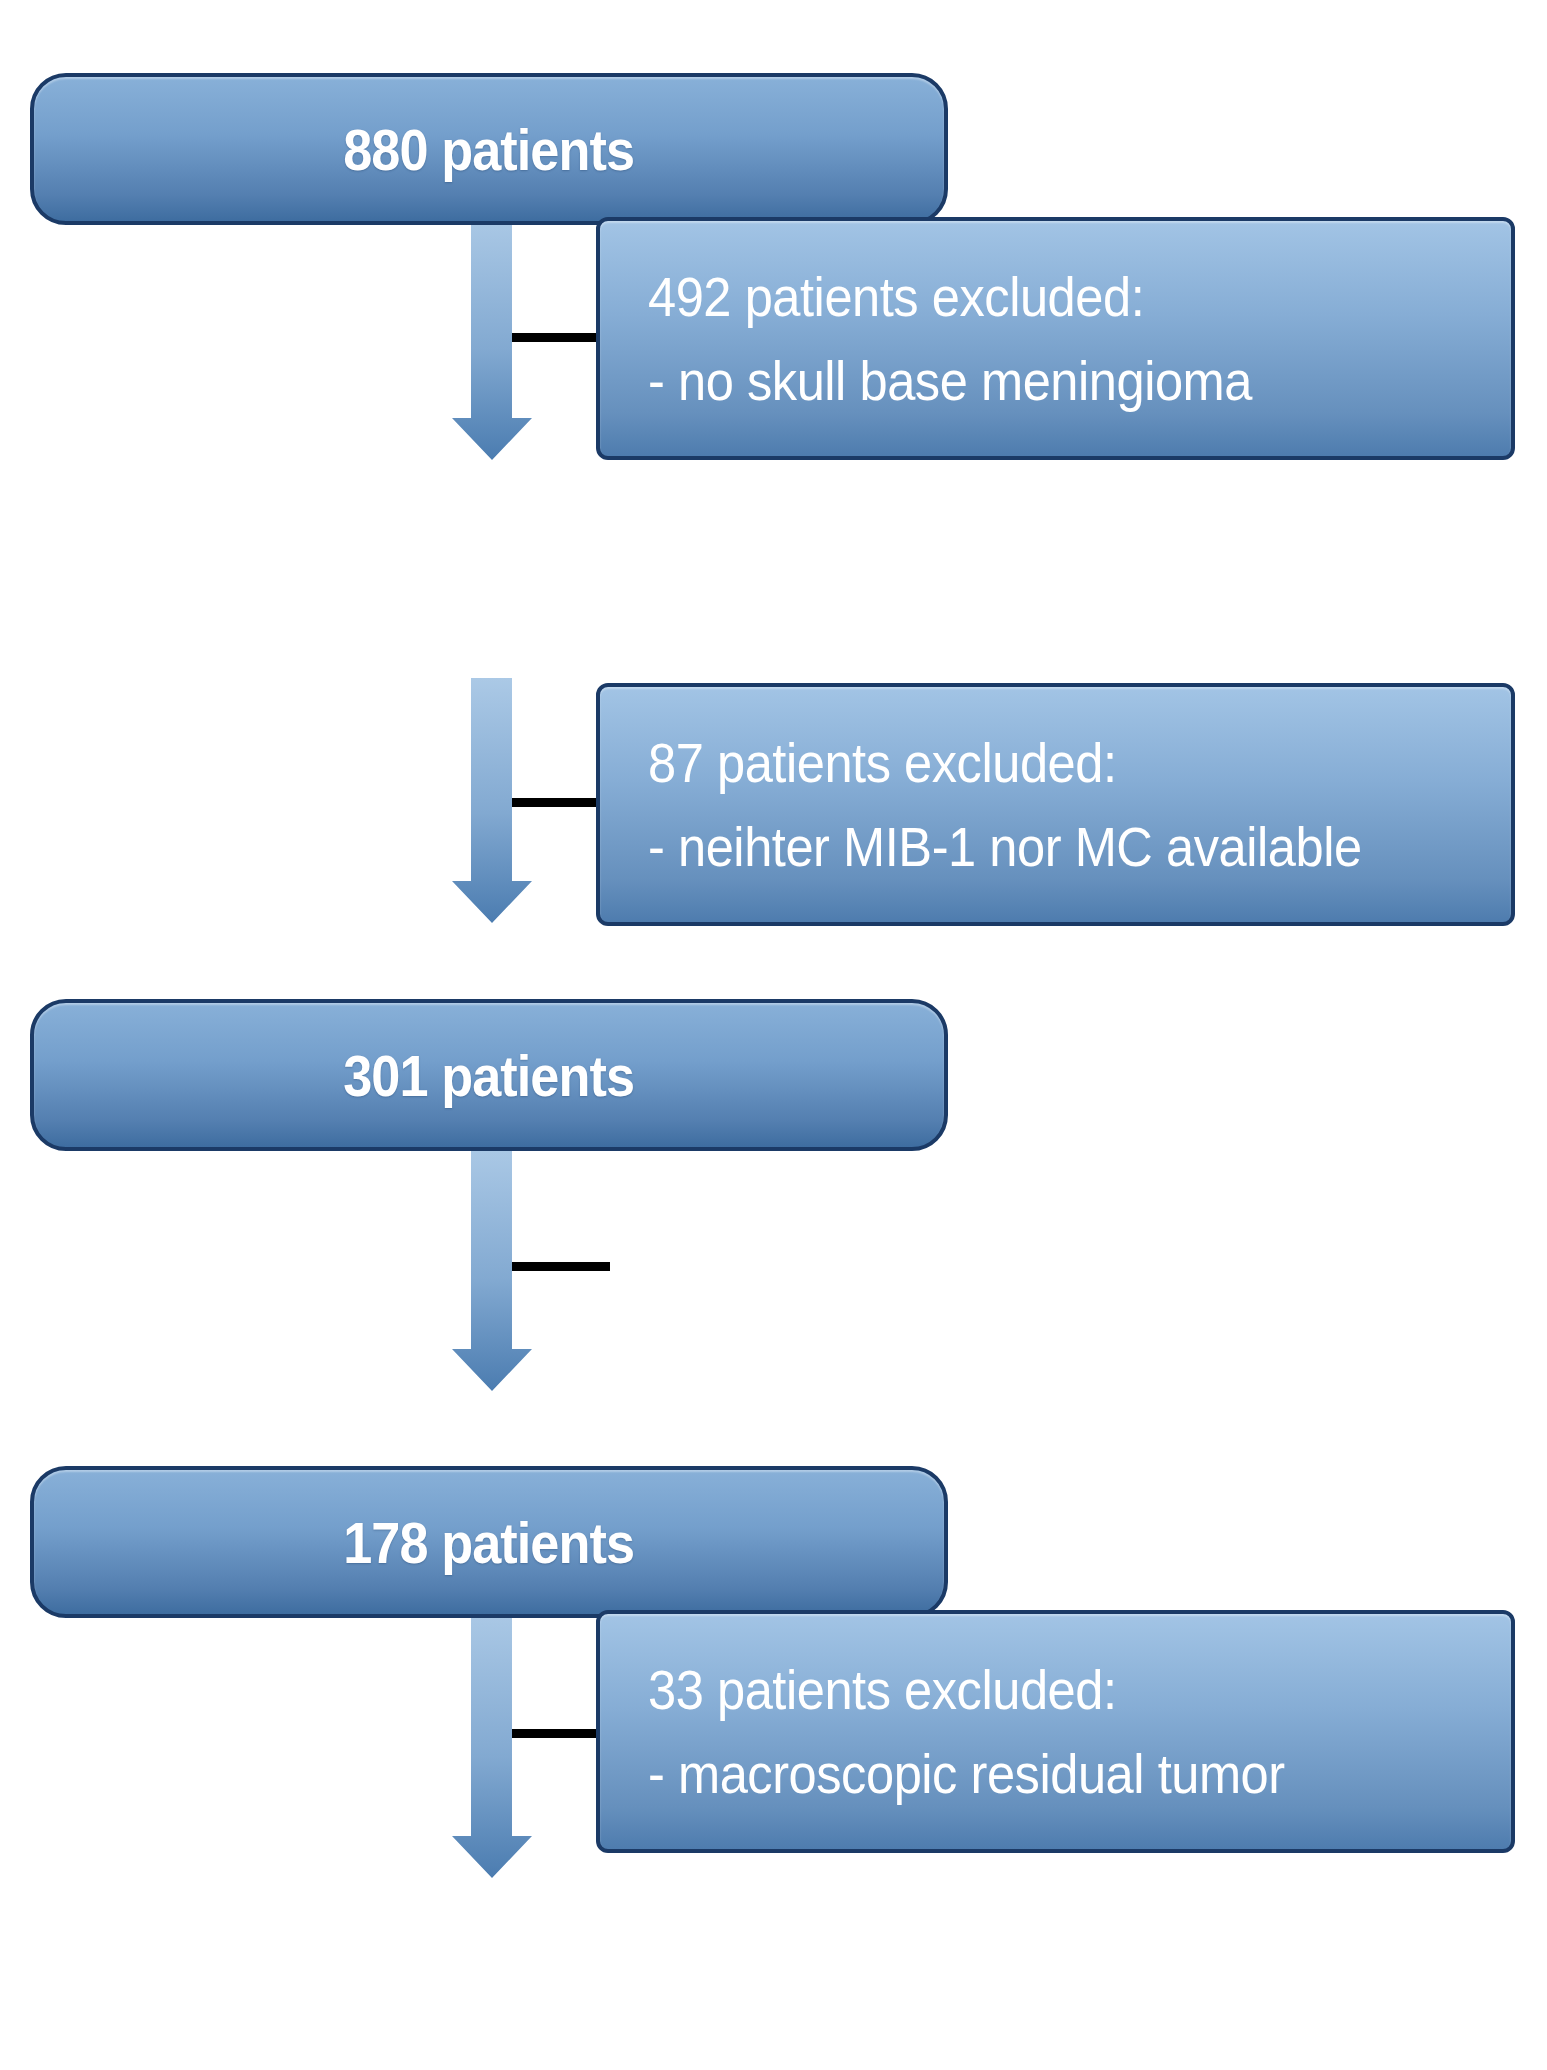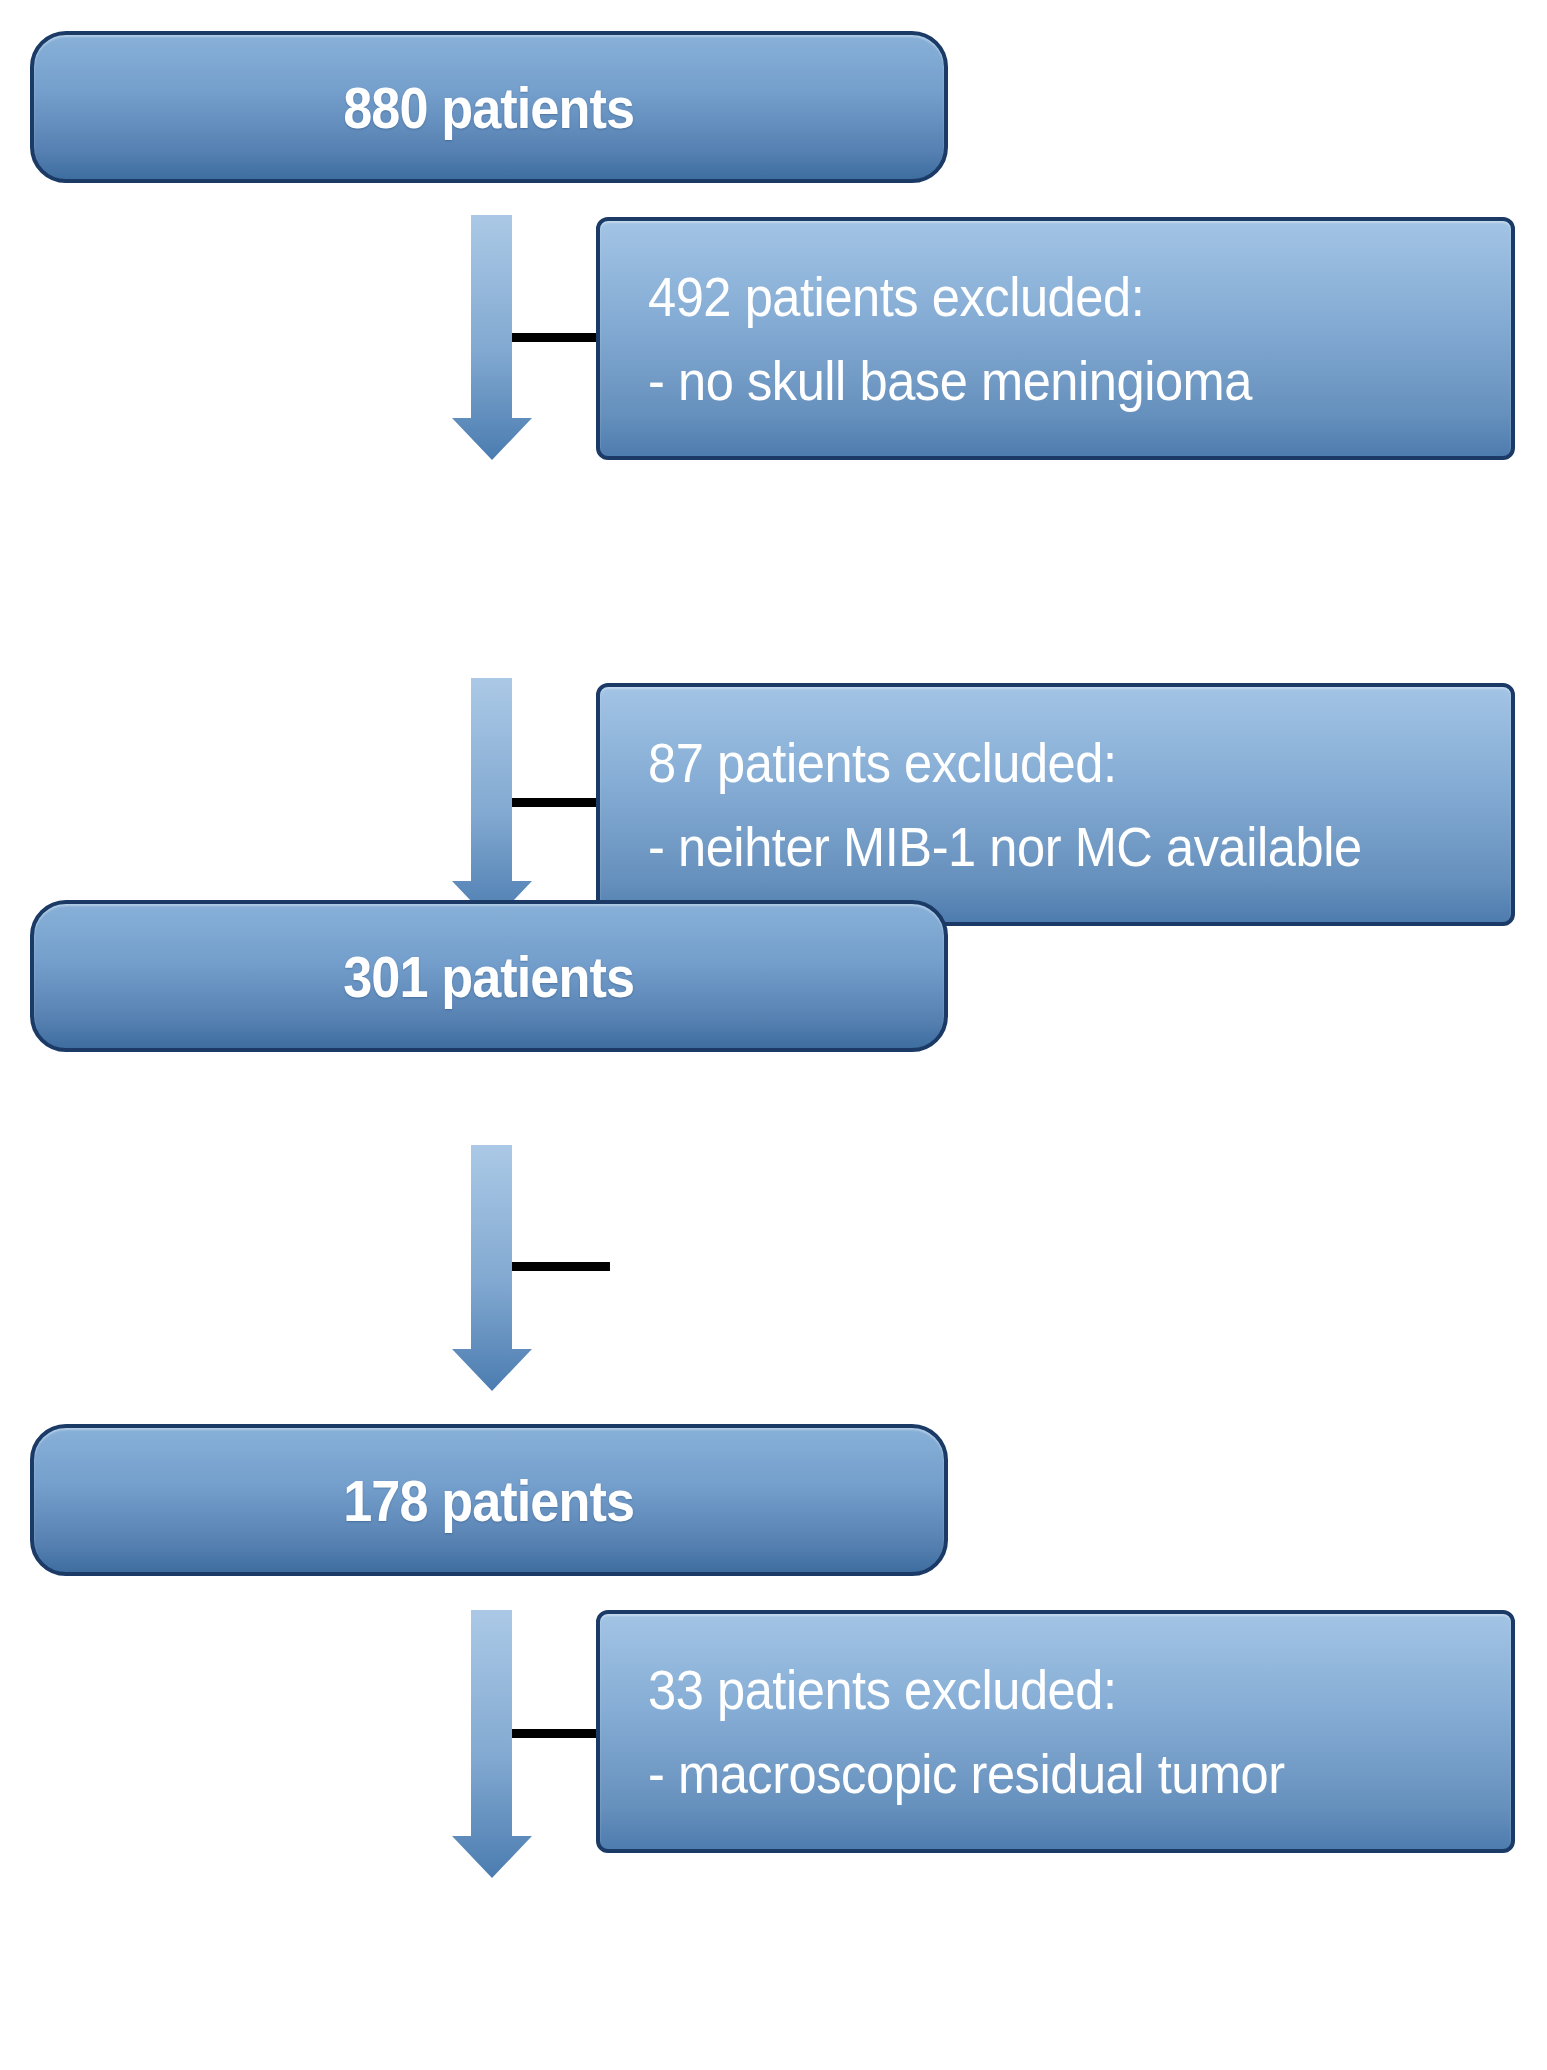--- a/index.html
+++ b/index.html
@@ -29,20 +29,21 @@
     height:152px;
     box-sizing:border-box;
     border:4px solid var(--box-border);
     border-radius:36px;
     background:linear-gradient(180deg,var(--main-top) 0%,#749fcc 40%,#547fb0 82%,var(--main-bottom) 100%);
     display:flex;
     align-items:center;
     justify-content:center;
     z-index:3;
     box-shadow:inset 0 2px 2px rgba(255,255,255,.35);
+    margin-top:42px;
   }
   .main-label{
     color:var(--text);
     font-size:58px;
     font-weight:700;
     white-space:nowrap;
     transform:scaleX(.9);
     letter-spacing:-1px;
     text-shadow:0 1px 2px rgba(30,60,100,.35);
   }
@@ -111,21 +112,21 @@
   </div>
 
 
   <div class="flow-arrow" style="top:678px;height:245px"></div>
   <div class="connector" style="top:798px"></div>
   <div class="excl-box" style="top:683px">
     <span class="excl-line">87 patients excluded:</span>
     <span class="excl-line">- neihter MIB-1 nor MC available</span>
   </div>
 
-  <div class="main-box" style="top:900px">
+  <div class="main-box" style="top:957px">
     <span class="main-label">301 patients</span>
   </div>
 
   <div class="flow-arrow" style="top:1145px;height:246px"></div>
   <div class="connector" style="top:1262px"></div>
 
   <div class="main-box" style="top:1424px">
     <span class="main-label">178 patients</span>
   </div>
 

